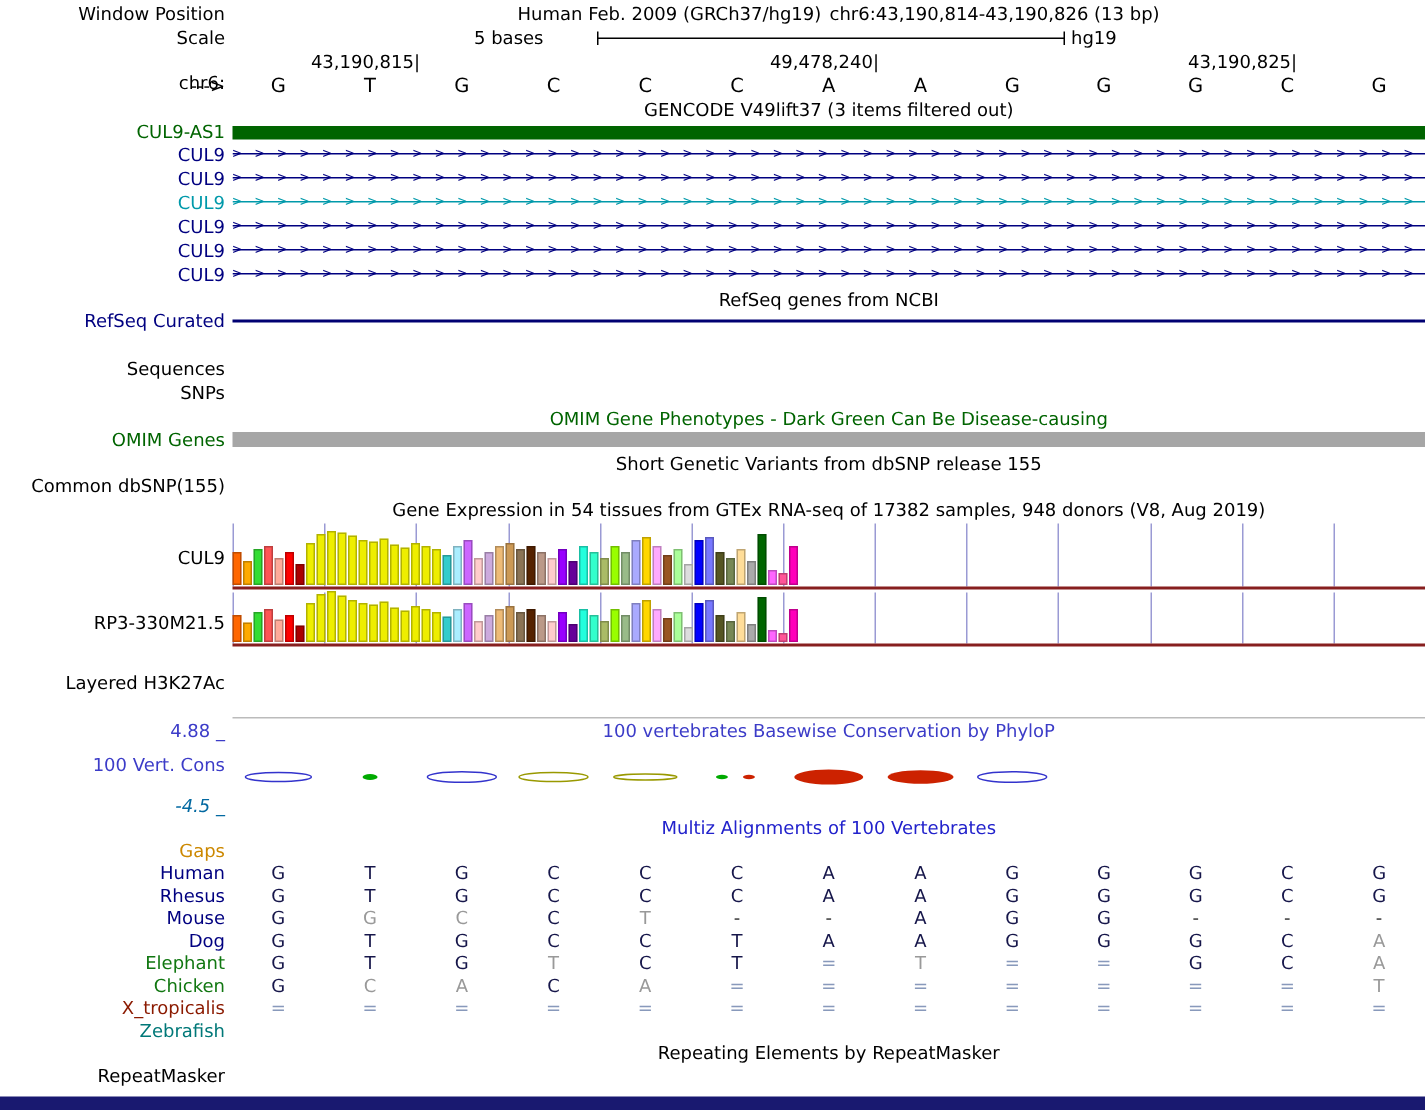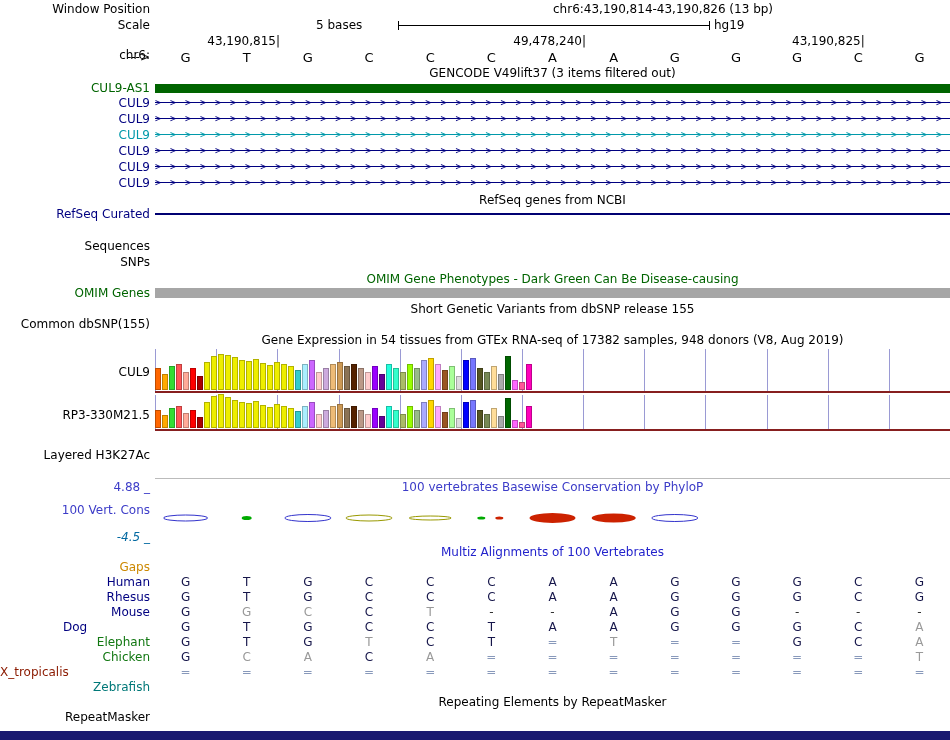--- a/index.html
+++ b/index.html
@@ -18,20 +18,21 @@
   .bar-full{position:absolute;left:155px;width:795px;}
   .baseline-red{position:absolute;left:155px;width:795px;height:2px;}
   svg{display:block;}
 </style>
 </head>
 <body>
 
 <div id="stage">
 
   <div class="lbl" style="top:2px">Window Position</div>
+  <div class="abs" style="top:2px;left:345px">Human Feb. 2009 (GRCh37/hg19)</div>
   <div class="abs" style="top:2px;left:553px">chr6:43,190,814-43,190,826 (13 bp)</div>
 
   <div class="lbl" style="top:18px">Scale</div>
   <div class="abs" style="top:18px;left:316px;width:92px;">5 bases</div>
   <div class="abs" style="top:25px;left:398px;width:312px;height:1px;background:#000"></div>
   <div class="abs" style="top:21px;left:398px;width:1px;height:9px;background:#000"></div>
   <div class="abs" style="top:21px;left:709px;width:1px;height:9px;background:#000"></div>
   <div class="abs" style="top:18px;left:714px">hg19</div>
 
   <div class="lbl" style="top:48px">chr6:</div>
@@ -310,21 +311,21 @@
       <div style="position: absolute; top: 605px; left: 338.462px; width: 61.1538px; height: 15px; line-height: 15px; text-align: center; color: rgb(22, 22, 74);">C</div>
       <div style="position: absolute; top: 605px; left: 399.615px; width: 61.1538px; height: 15px; line-height: 15px; text-align: center; color: rgb(153, 153, 153);">T</div>
       <div style="position: absolute; top: 605px; left: 460.769px; width: 61.1538px; height: 15px; line-height: 15px; text-align: center; color: rgb(51, 51, 51);">-</div>
       <div style="position: absolute; top: 605px; left: 521.923px; width: 61.1538px; height: 15px; line-height: 15px; text-align: center; color: rgb(51, 51, 51);">-</div>
       <div style="position: absolute; top: 605px; left: 583.077px; width: 61.1538px; height: 15px; line-height: 15px; text-align: center; color: rgb(22, 22, 74);">A</div>
       <div style="position: absolute; top: 605px; left: 644.231px; width: 61.1538px; height: 15px; line-height: 15px; text-align: center; color: rgb(22, 22, 74);">G</div>
       <div style="position: absolute; top: 605px; left: 705.385px; width: 61.1538px; height: 15px; line-height: 15px; text-align: center; color: rgb(22, 22, 74);">G</div>
       <div style="position: absolute; top: 605px; left: 766.538px; width: 61.1538px; height: 15px; line-height: 15px; text-align: center; color: rgb(51, 51, 51);">-</div>
       <div style="position: absolute; top: 605px; left: 827.692px; width: 61.1538px; height: 15px; line-height: 15px; text-align: center; color: rgb(51, 51, 51);">-</div>
       <div style="position: absolute; top: 605px; left: 888.846px; width: 61.1538px; height: 15px; line-height: 15px; text-align: center; color: rgb(51, 51, 51);">-</div>
-      <div style="position: absolute; top: 620px; left: 0px; width: 150px; text-align: center; height: 15px; line-height: 15px; color: rgb(0, 0, 128);">Dog</div>
+      <div style="position: absolute; top: 620px; left: 0px; width: 150px; text-align: right; height: 15px; line-height: 15px; color: rgb(0, 0, 128);">Dog</div>
       <div style="position: absolute; top: 620px; left: 155px; width: 61.1538px; height: 15px; line-height: 15px; text-align: center; color: rgb(22, 22, 74);">G</div>
       <div style="position: absolute; top: 620px; left: 216.154px; width: 61.1538px; height: 15px; line-height: 15px; text-align: center; color: rgb(22, 22, 74);">T</div>
       <div style="position: absolute; top: 620px; left: 277.308px; width: 61.1538px; height: 15px; line-height: 15px; text-align: center; color: rgb(22, 22, 74);">G</div>
       <div style="position: absolute; top: 620px; left: 338.462px; width: 61.1538px; height: 15px; line-height: 15px; text-align: center; color: rgb(22, 22, 74);">C</div>
       <div style="position: absolute; top: 620px; left: 399.615px; width: 61.1538px; height: 15px; line-height: 15px; text-align: center; color: rgb(22, 22, 74);">C</div>
       <div style="position: absolute; top: 620px; left: 460.769px; width: 61.1538px; height: 15px; line-height: 15px; text-align: center; color: rgb(22, 22, 74);">T</div>
       <div style="position: absolute; top: 620px; left: 521.923px; width: 61.1538px; height: 15px; line-height: 15px; text-align: center; color: rgb(22, 22, 74);">A</div>
       <div style="position: absolute; top: 620px; left: 583.077px; width: 61.1538px; height: 15px; line-height: 15px; text-align: center; color: rgb(22, 22, 74);">A</div>
       <div style="position: absolute; top: 620px; left: 644.231px; width: 61.1538px; height: 15px; line-height: 15px; text-align: center; color: rgb(22, 22, 74);">G</div>
       <div style="position: absolute; top: 620px; left: 705.385px; width: 61.1538px; height: 15px; line-height: 15px; text-align: center; color: rgb(22, 22, 74);">G</div>
@@ -352,21 +353,21 @@
       <div style="position: absolute; top: 650px; left: 338.462px; width: 61.1538px; height: 15px; line-height: 15px; text-align: center; color: rgb(22, 22, 74);">C</div>
       <div style="position: absolute; top: 650px; left: 399.615px; width: 61.1538px; height: 15px; line-height: 15px; text-align: center; color: rgb(153, 153, 153);">A</div>
       <div style="position: absolute; top: 650px; left: 460.769px; width: 61.1538px; height: 15px; line-height: 15px; text-align: center; color: rgb(136, 153, 187);">=</div>
       <div style="position: absolute; top: 650px; left: 521.923px; width: 61.1538px; height: 15px; line-height: 15px; text-align: center; color: rgb(136, 153, 187);">=</div>
       <div style="position: absolute; top: 650px; left: 583.077px; width: 61.1538px; height: 15px; line-height: 15px; text-align: center; color: rgb(136, 153, 187);">=</div>
       <div style="position: absolute; top: 650px; left: 644.231px; width: 61.1538px; height: 15px; line-height: 15px; text-align: center; color: rgb(136, 153, 187);">=</div>
       <div style="position: absolute; top: 650px; left: 705.385px; width: 61.1538px; height: 15px; line-height: 15px; text-align: center; color: rgb(136, 153, 187);">=</div>
       <div style="position: absolute; top: 650px; left: 766.538px; width: 61.1538px; height: 15px; line-height: 15px; text-align: center; color: rgb(136, 153, 187);">=</div>
       <div style="position: absolute; top: 650px; left: 827.692px; width: 61.1538px; height: 15px; line-height: 15px; text-align: center; color: rgb(136, 153, 187);">=</div>
       <div style="position: absolute; top: 650px; left: 888.846px; width: 61.1538px; height: 15px; line-height: 15px; text-align: center; color: rgb(153, 153, 153);">T</div>
-      <div style="position: absolute; top: 665px; left: 0px; width: 150px; text-align: left; height: 15px; line-height: 15px; color: rgb(139, 26, 0);">X_tropicalis</div>
+      <div style="position: absolute; top: 665px; left: 0px; width: 150px; text-align: right; height: 15px; line-height: 15px; color: rgb(139, 26, 0);">X_tropicalis</div>
       <div style="position: absolute; top: 665px; left: 155px; width: 61.1538px; height: 15px; line-height: 15px; text-align: center; color: rgb(136, 153, 187);">=</div>
       <div style="position: absolute; top: 665px; left: 216.154px; width: 61.1538px; height: 15px; line-height: 15px; text-align: center; color: rgb(136, 153, 187);">=</div>
       <div style="position: absolute; top: 665px; left: 277.308px; width: 61.1538px; height: 15px; line-height: 15px; text-align: center; color: rgb(136, 153, 187);">=</div>
       <div style="position: absolute; top: 665px; left: 338.462px; width: 61.1538px; height: 15px; line-height: 15px; text-align: center; color: rgb(136, 153, 187);">=</div>
       <div style="position: absolute; top: 665px; left: 399.615px; width: 61.1538px; height: 15px; line-height: 15px; text-align: center; color: rgb(136, 153, 187);">=</div>
       <div style="position: absolute; top: 665px; left: 460.769px; width: 61.1538px; height: 15px; line-height: 15px; text-align: center; color: rgb(136, 153, 187);">=</div>
       <div style="position: absolute; top: 665px; left: 521.923px; width: 61.1538px; height: 15px; line-height: 15px; text-align: center; color: rgb(136, 153, 187);">=</div>
       <div style="position: absolute; top: 665px; left: 583.077px; width: 61.1538px; height: 15px; line-height: 15px; text-align: center; color: rgb(136, 153, 187);">=</div>
       <div style="position: absolute; top: 665px; left: 644.231px; width: 61.1538px; height: 15px; line-height: 15px; text-align: center; color: rgb(136, 153, 187);">=</div>
       <div style="position: absolute; top: 665px; left: 705.385px; width: 61.1538px; height: 15px; line-height: 15px; text-align: center; color: rgb(136, 153, 187);">=</div>

